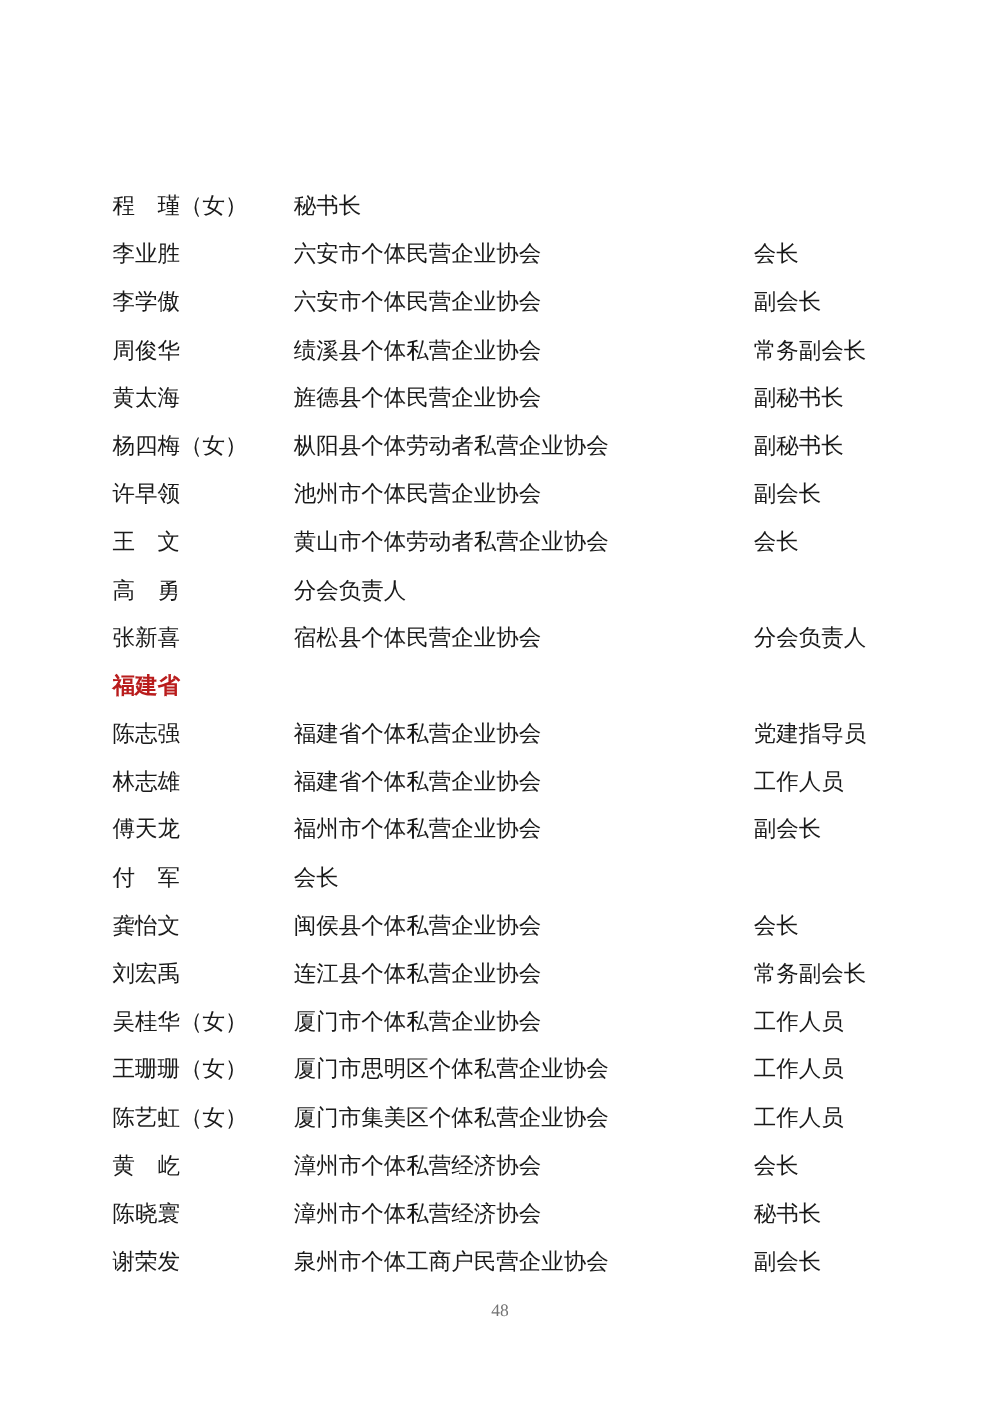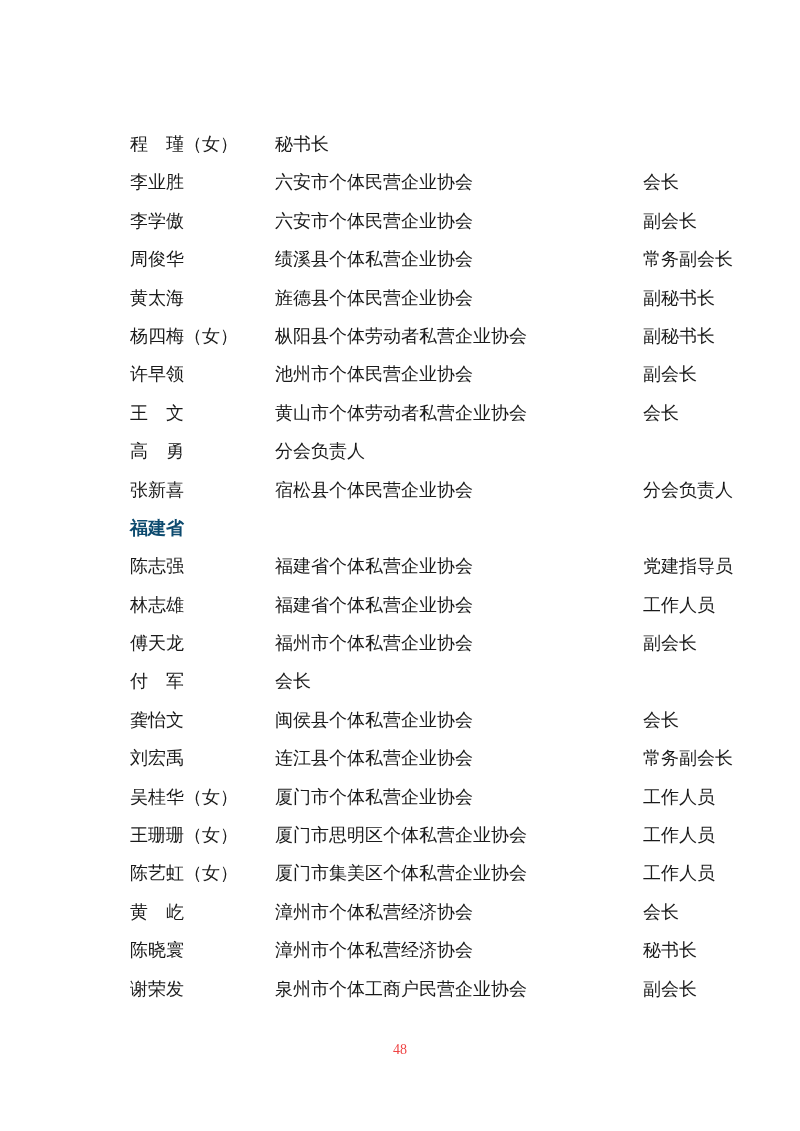--- a/index.html
+++ b/index.html
@@ -22,54 +22,53 @@
   }
   .roster {
     position: absolute;
     top: 135px;
     left: 90px;
     width: 680px;
   }
   .row {
     height: 38.4px;
     display: flex;
-    align-items: flex-start;
+    align-items: flex-end;
     font-size: 18px;
     line-height: 1;
     white-space: nowrap;
-    margin-left: 40px;
   }
   .cell.name {
     width: 145px;
     flex: none;
   }
   .cell.org {
     width: 368px;
     flex: none;
   }
   .cell.title {
     flex: none;
   }
   .row.section {
     font-family: "Liberation Sans", "DejaVu Sans", sans-serif;
     font-weight: 700;
     font-size: 18px;
-    color: #0c4a6e;
+    color: #b91c1c;
   }
   .page-footer {
     position: absolute;
     top: 1040px;
     left: 0;
     width: 800px;
     text-align: center;
   }
   .page-number {
     font-family: "Liberation Serif", "DejaVu Serif", serif;
     font-size: 14px;
-    color: #ef4444;
+    color: #737373;
   }
 </style>
 </head>
 <body>
 
 <div class="page">
   <main class="roster" id="roster">
   <div class="row">
     <span class="cell name">程　瑾（女）</span>
     <span class="cell title">秘书长</span>

